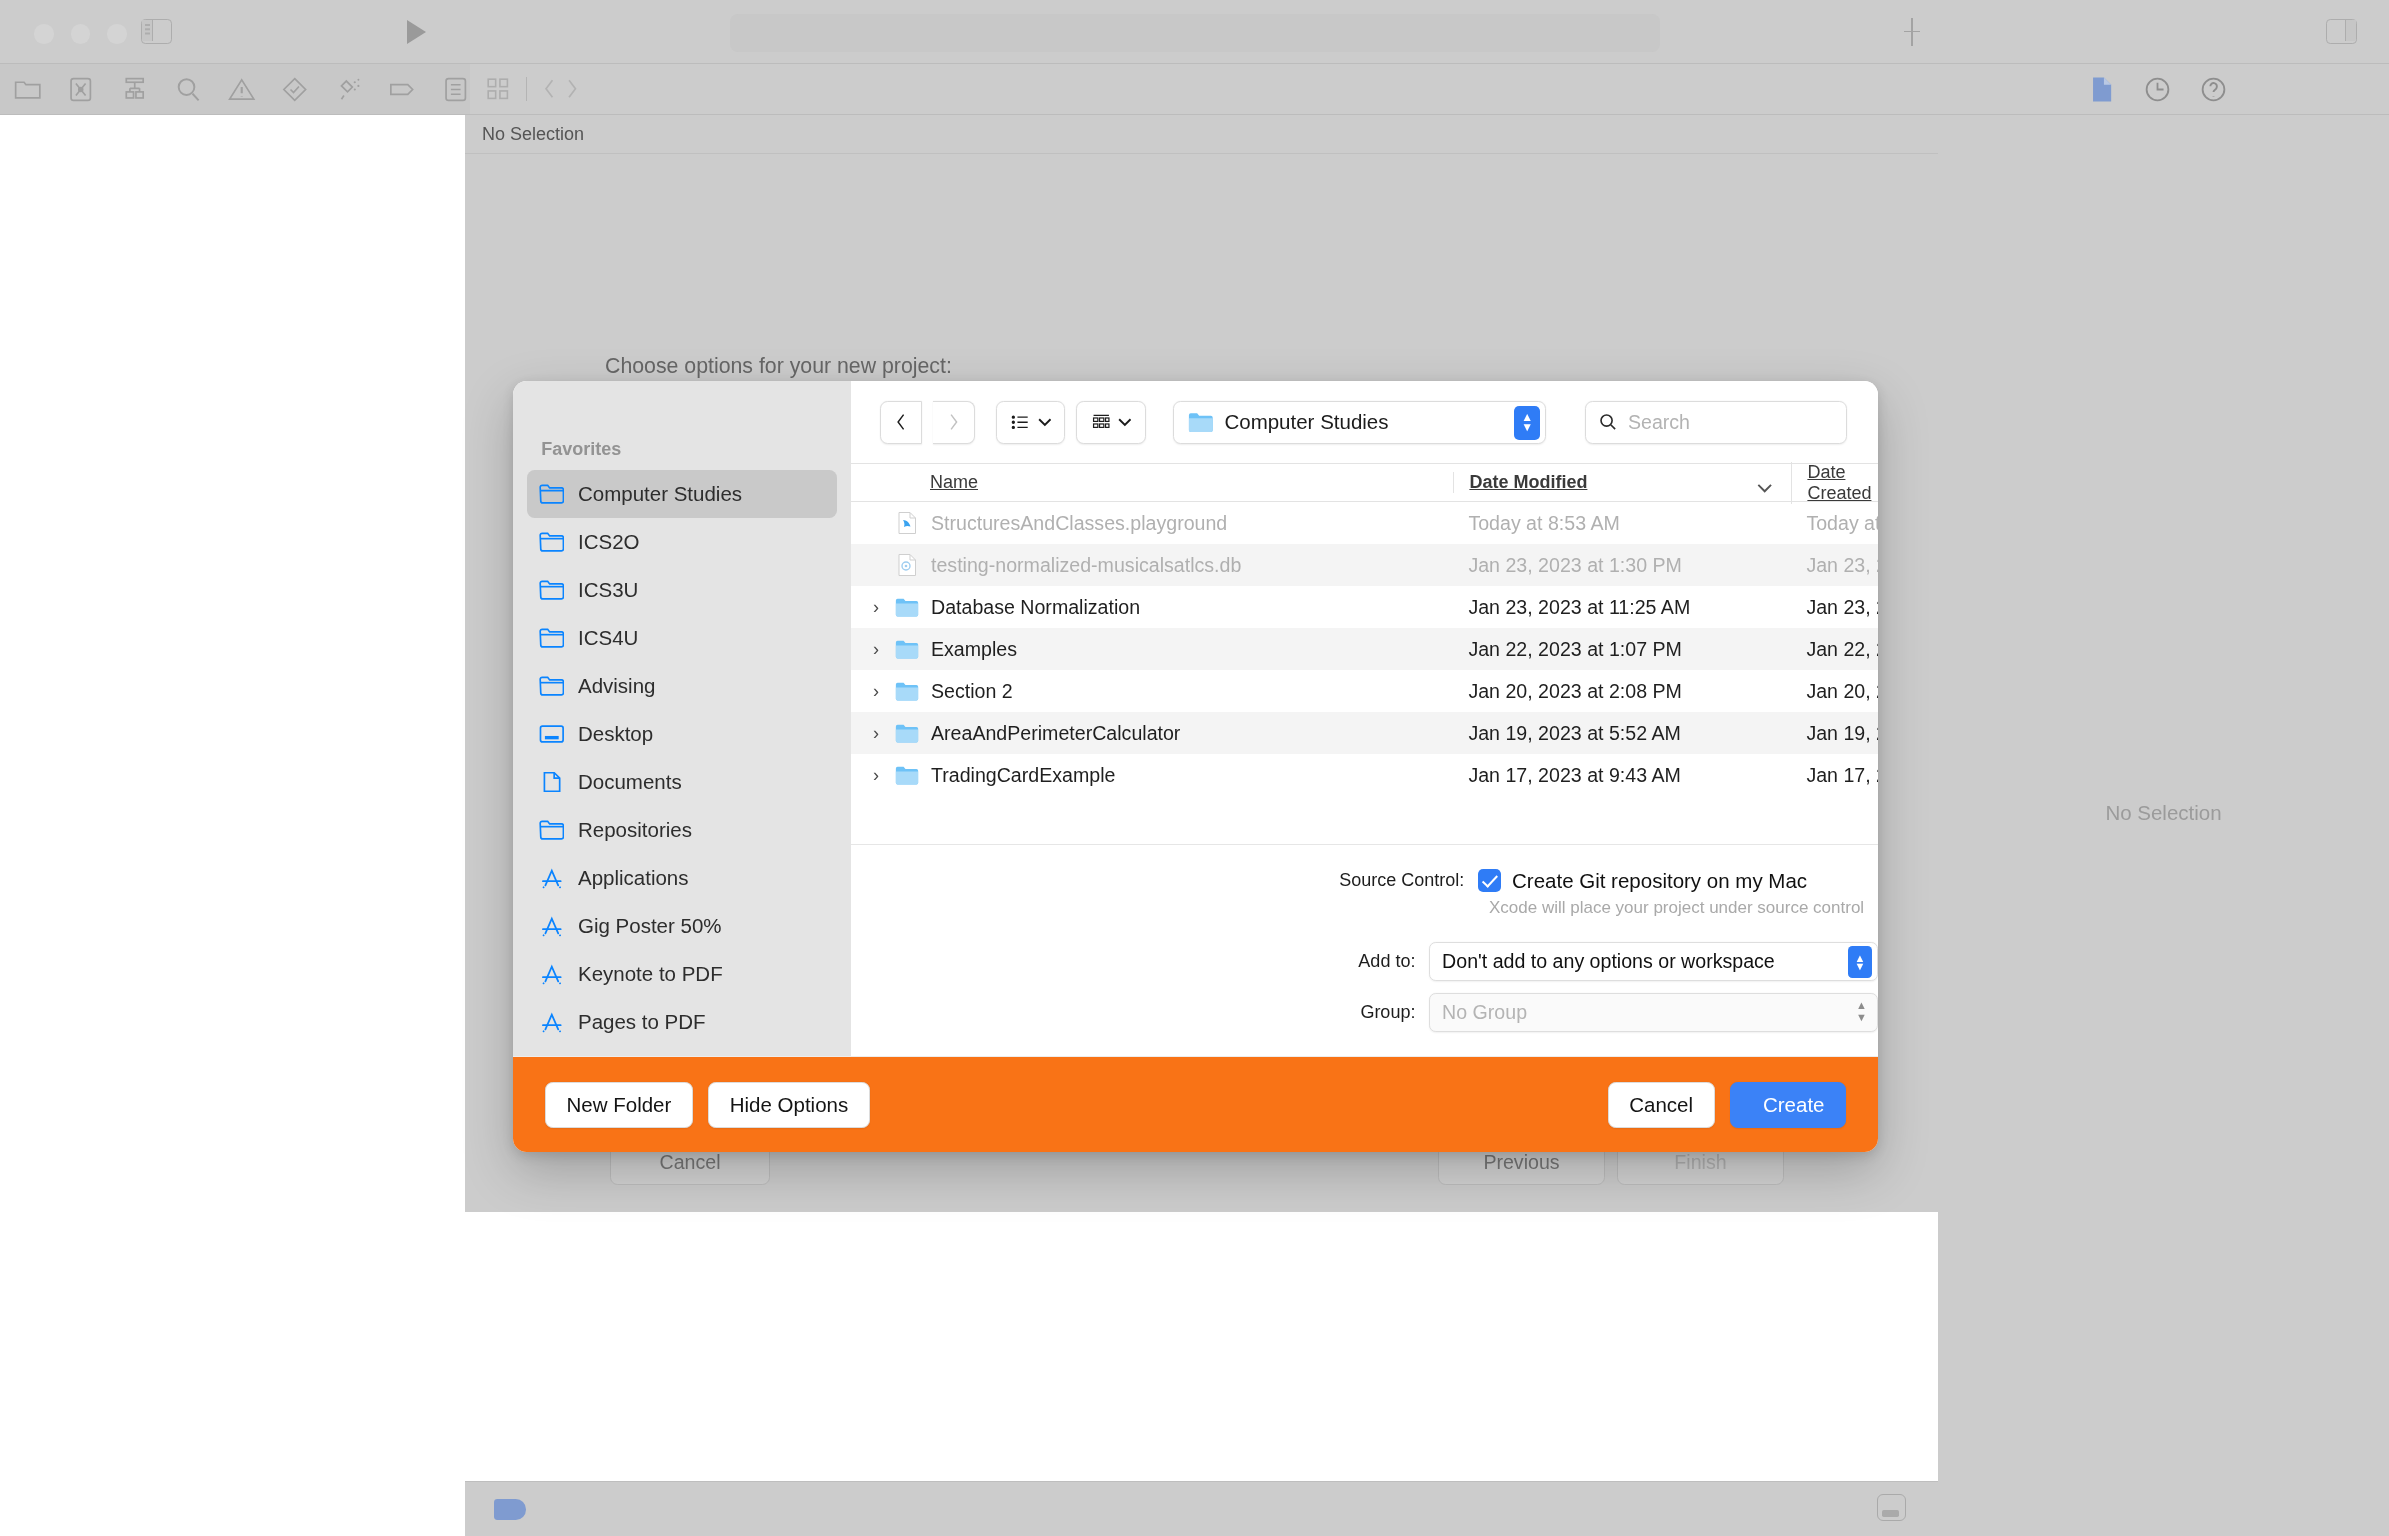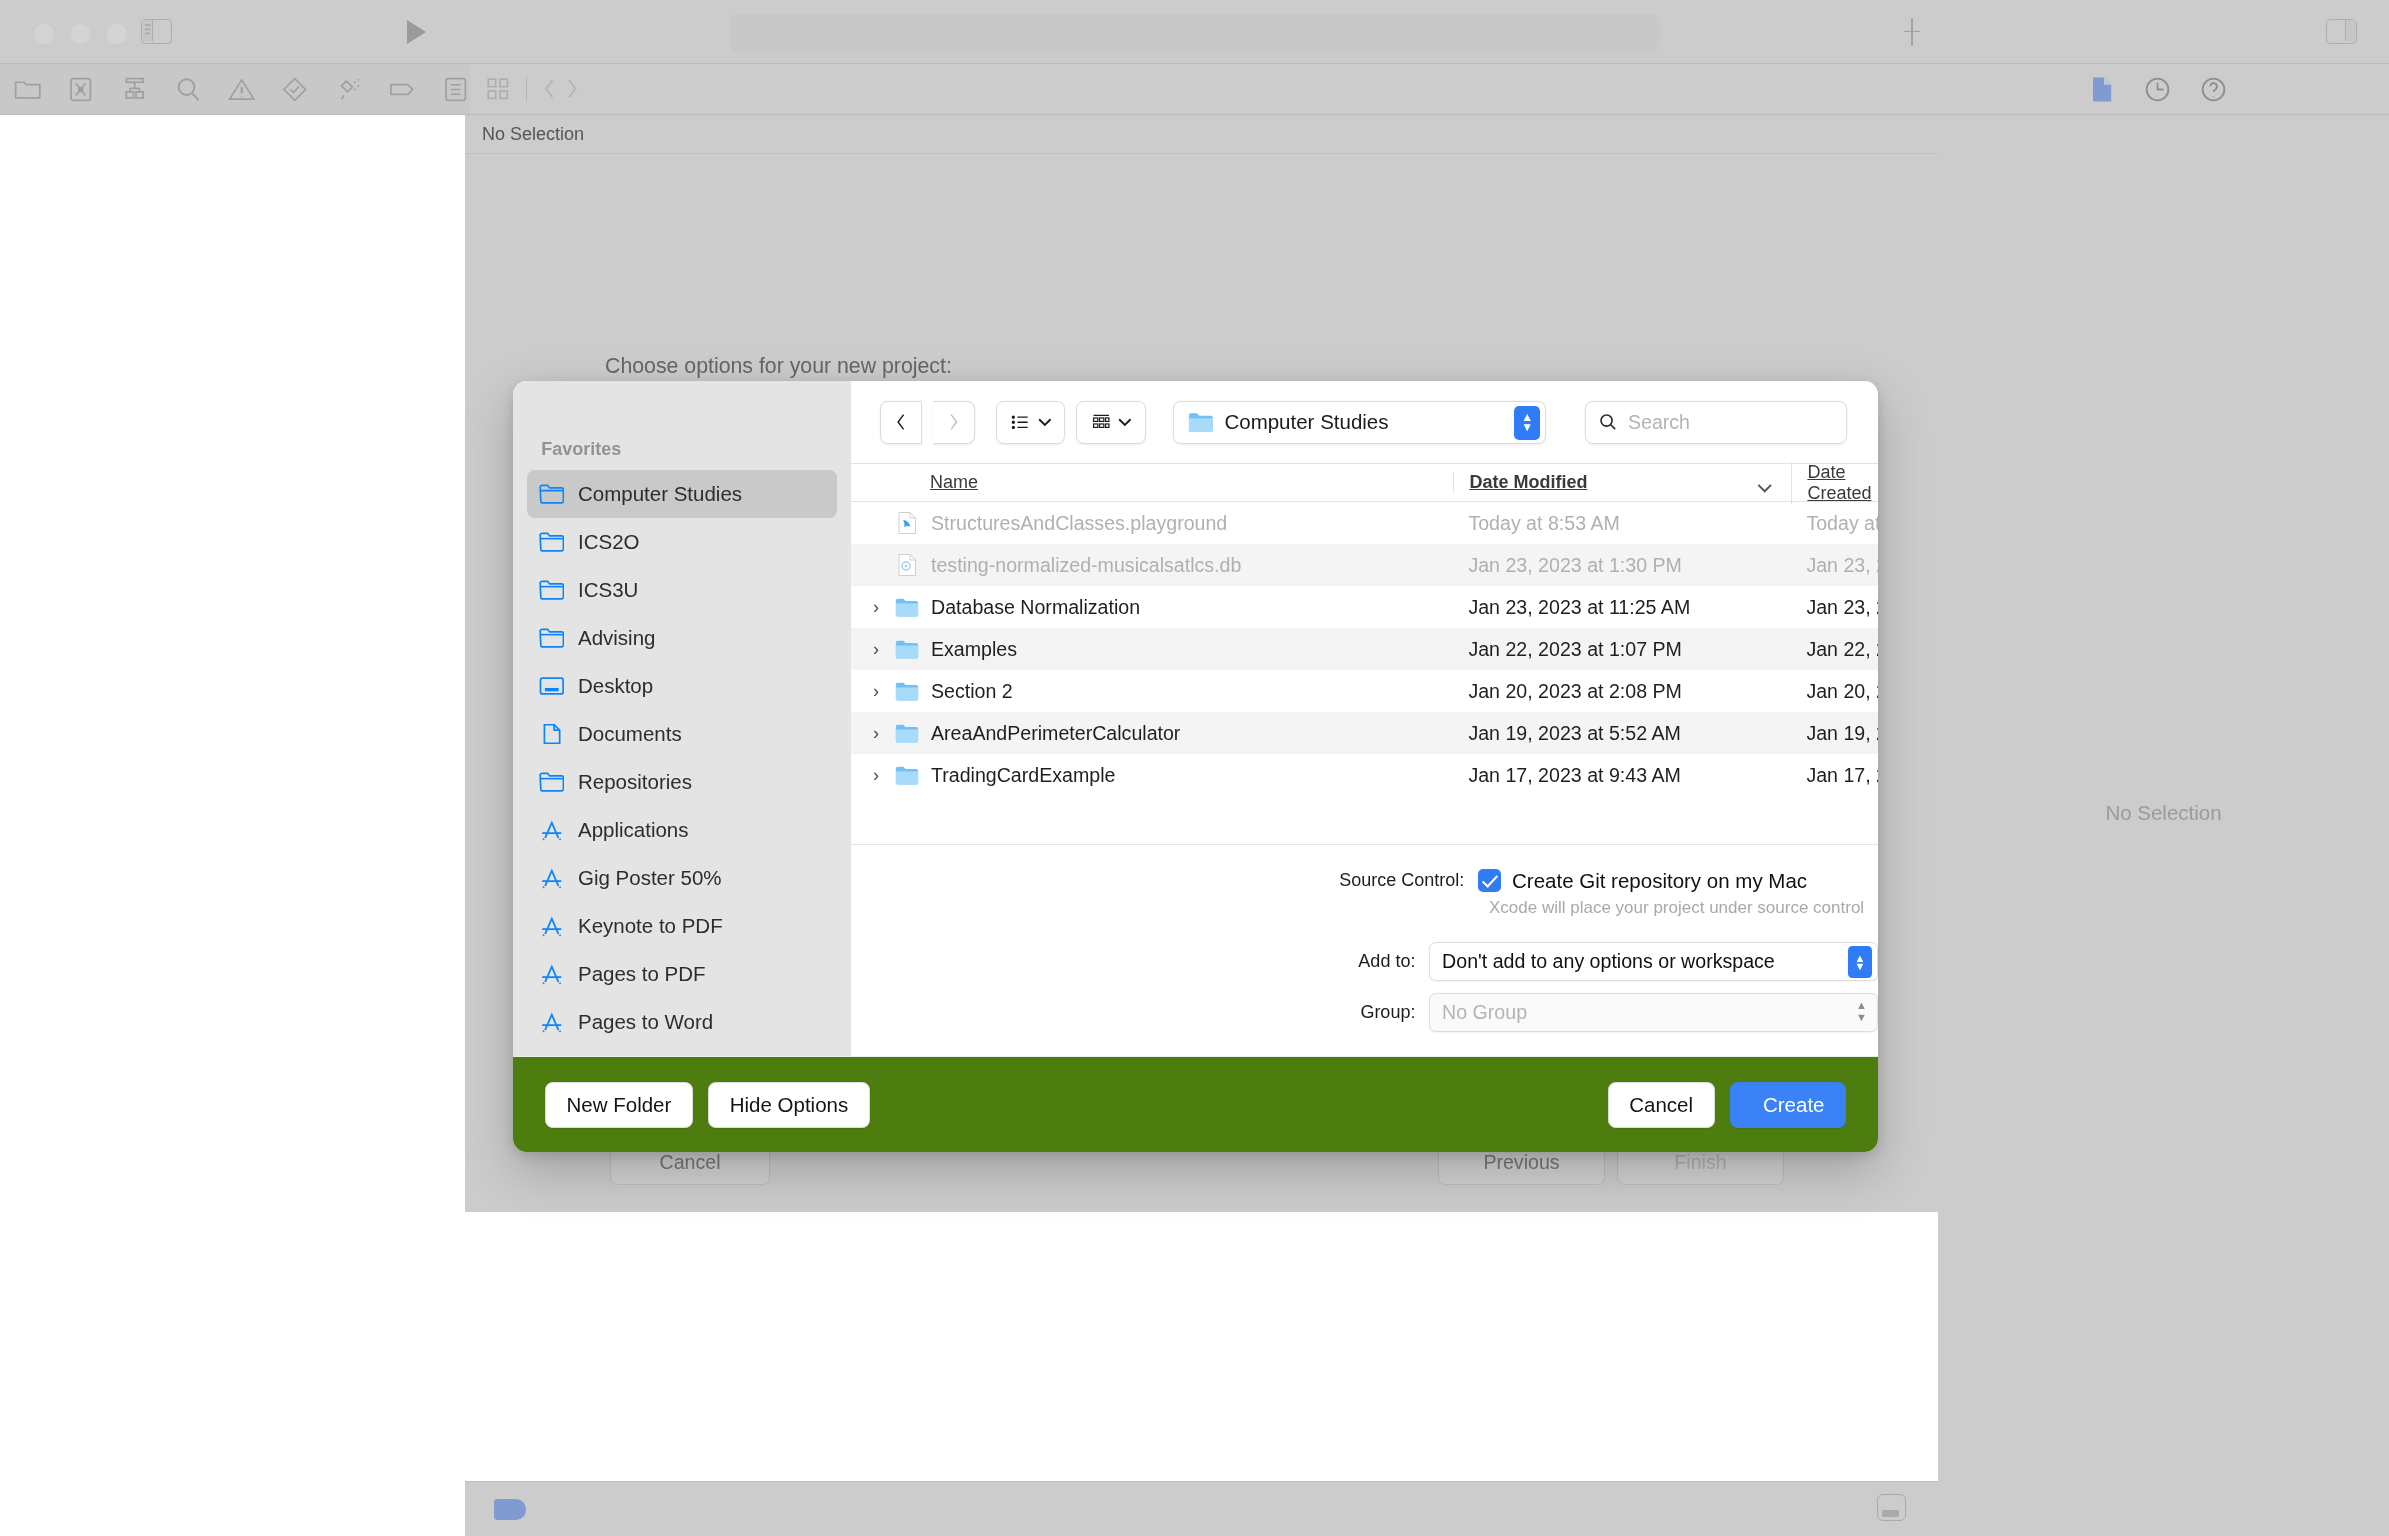--- a/index.html
+++ b/index.html
@@ -324,21 +324,21 @@
   }
   .popup .stepper2 span { color: #fff; font-size: 11px; line-height: 6.8px; }
   .popup .stepper3 {
     position: absolute; right: 10.2px; top: 6.8px;
     display: flex; flex-direction: column; align-items: center;
     gap: 2.6px; color: #8c8c8c; font-size: 11px; line-height: 9.4px;
   }
 
   
   .sheet-foot {
-    height: 96px; background: #4d7c0f;
+    height: 96px; background: #f97316;
     display: flex; align-items: center; padding: 0 32px 0 32px;
     border-top: 0.9px solid #ededed;
   }
   .btn {
     height: 46px; border-radius: 7.7px; border: 0.9px solid #dcdcdc;
     background: #fff; font-size: 20.5px; color: #141414;
     display: flex; align-items: center; justify-content: center;
     padding: 0 20.5px; box-shadow: 0 0.9px 1.7px rgba(0,0,0,.08);
   }
   .btn + .btn { margin-left: 15.4px; }
@@ -483,20 +483,27 @@
                 <path d="M1.2 7.6h23.6"></path>
               </svg>
               <span>ICS2O</span>
             </div>
             <div class="fs-item">
               <svg class="ic" viewBox="0 0 26 22" fill="none" stroke="#0a84ff" stroke-width="1.7">
                 <path d="M1.2 4.2a2 2 0 012-2h5.6l2 2.6h12a2 2 0 012 2V18a2 2 0 01-2 2h-19a2 2 0 01-2-2z"></path>
                 <path d="M1.2 7.6h23.6"></path>
               </svg>
               <span>ICS3U</span>
+            </div>
+            <div class="fs-item">
+              <svg class="ic" viewBox="0 0 26 22" fill="none" stroke="#0a84ff" stroke-width="1.7">
+                <path d="M1.2 4.2a2 2 0 012-2h5.6l2 2.6h12a2 2 0 012 2V18a2 2 0 01-2 2h-19a2 2 0 01-2-2z"></path>
+                <path d="M1.2 7.6h23.6"></path>
+              </svg>
+              <span>ICS4U</span>
             </div>
             <div class="fs-item">
               <svg class="ic" viewBox="0 0 26 22" fill="none" stroke="#0a84ff" stroke-width="1.7">
                 <path d="M1.2 4.2a2 2 0 012-2h5.6l2 2.6h12a2 2 0 012 2V18a2 2 0 01-2 2h-19a2 2 0 01-2-2z"></path>
                 <path d="M1.2 7.6h23.6"></path>
               </svg>
               <span>Advising</span>
             </div>
             <div class="fs-item">
               <svg class="ic" viewBox="0 0 26 22" fill="none" stroke="#0a84ff" stroke-width="1.7">

